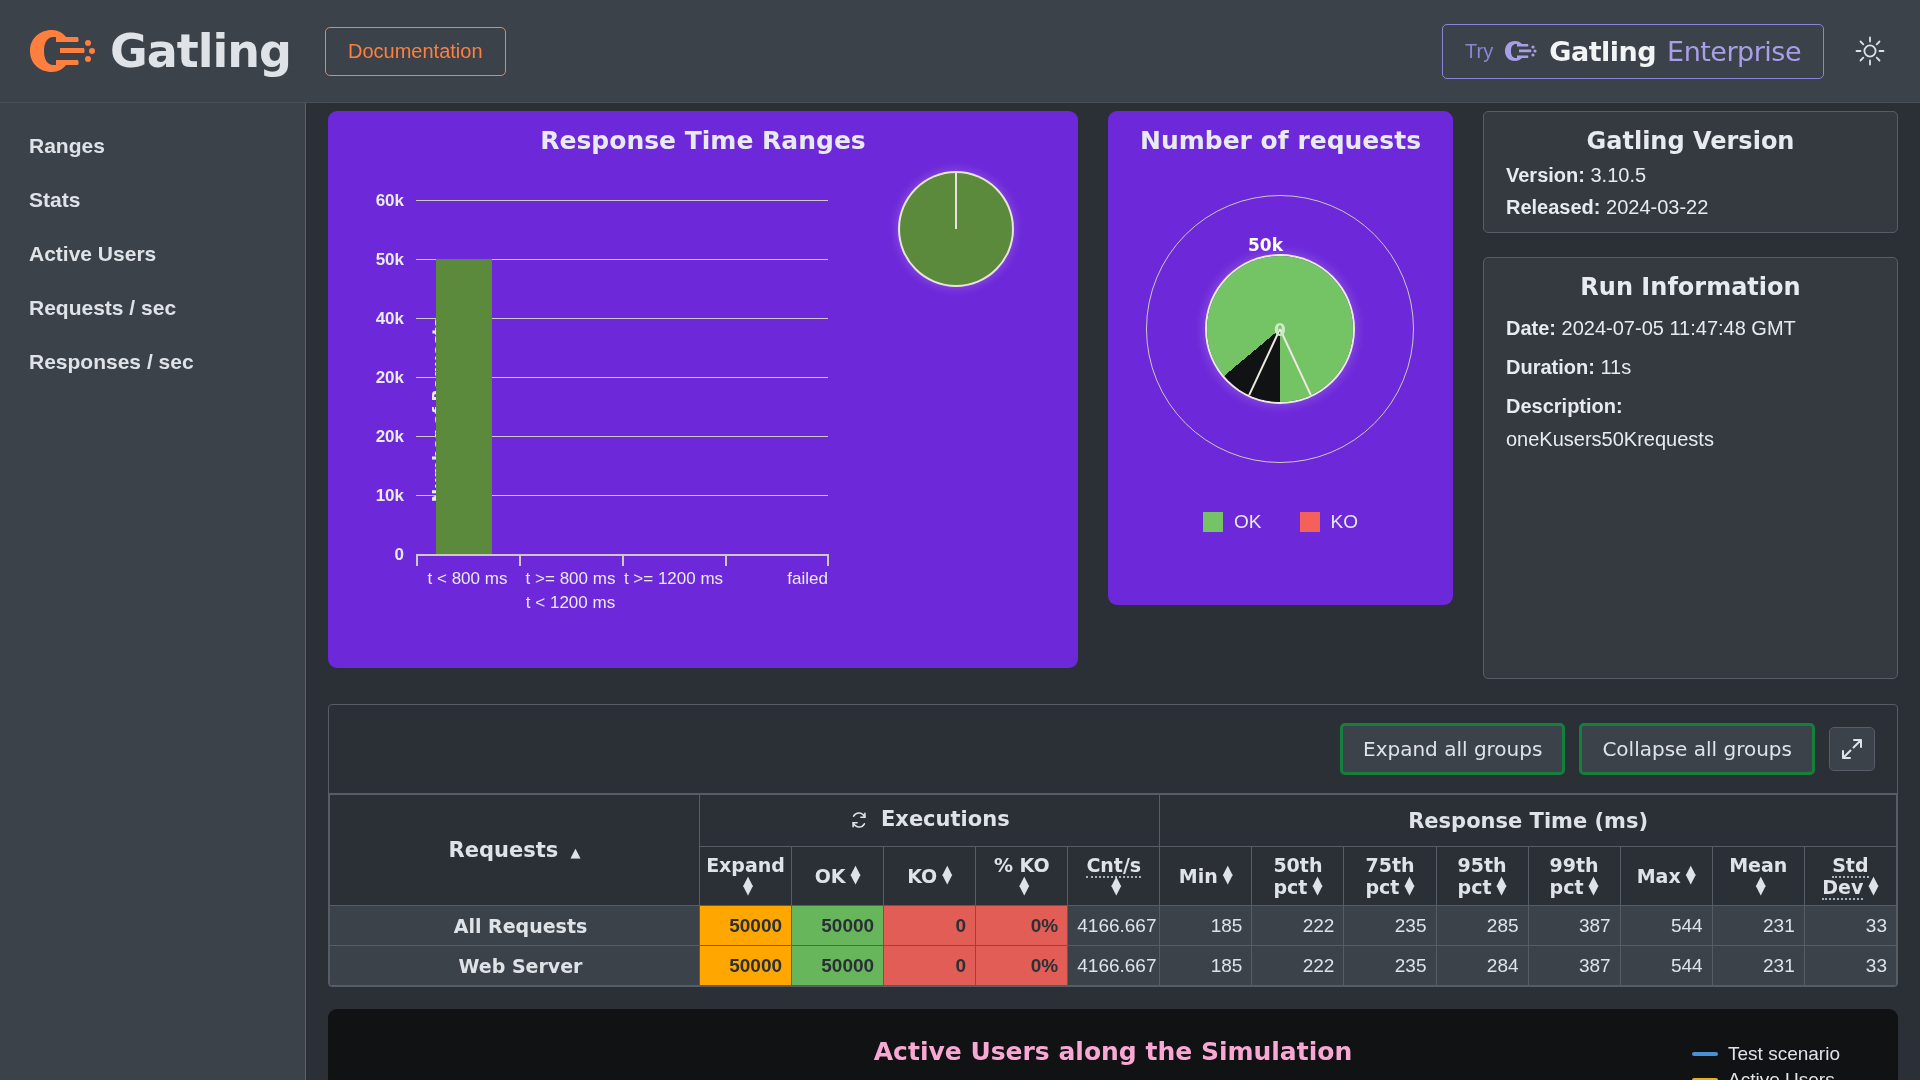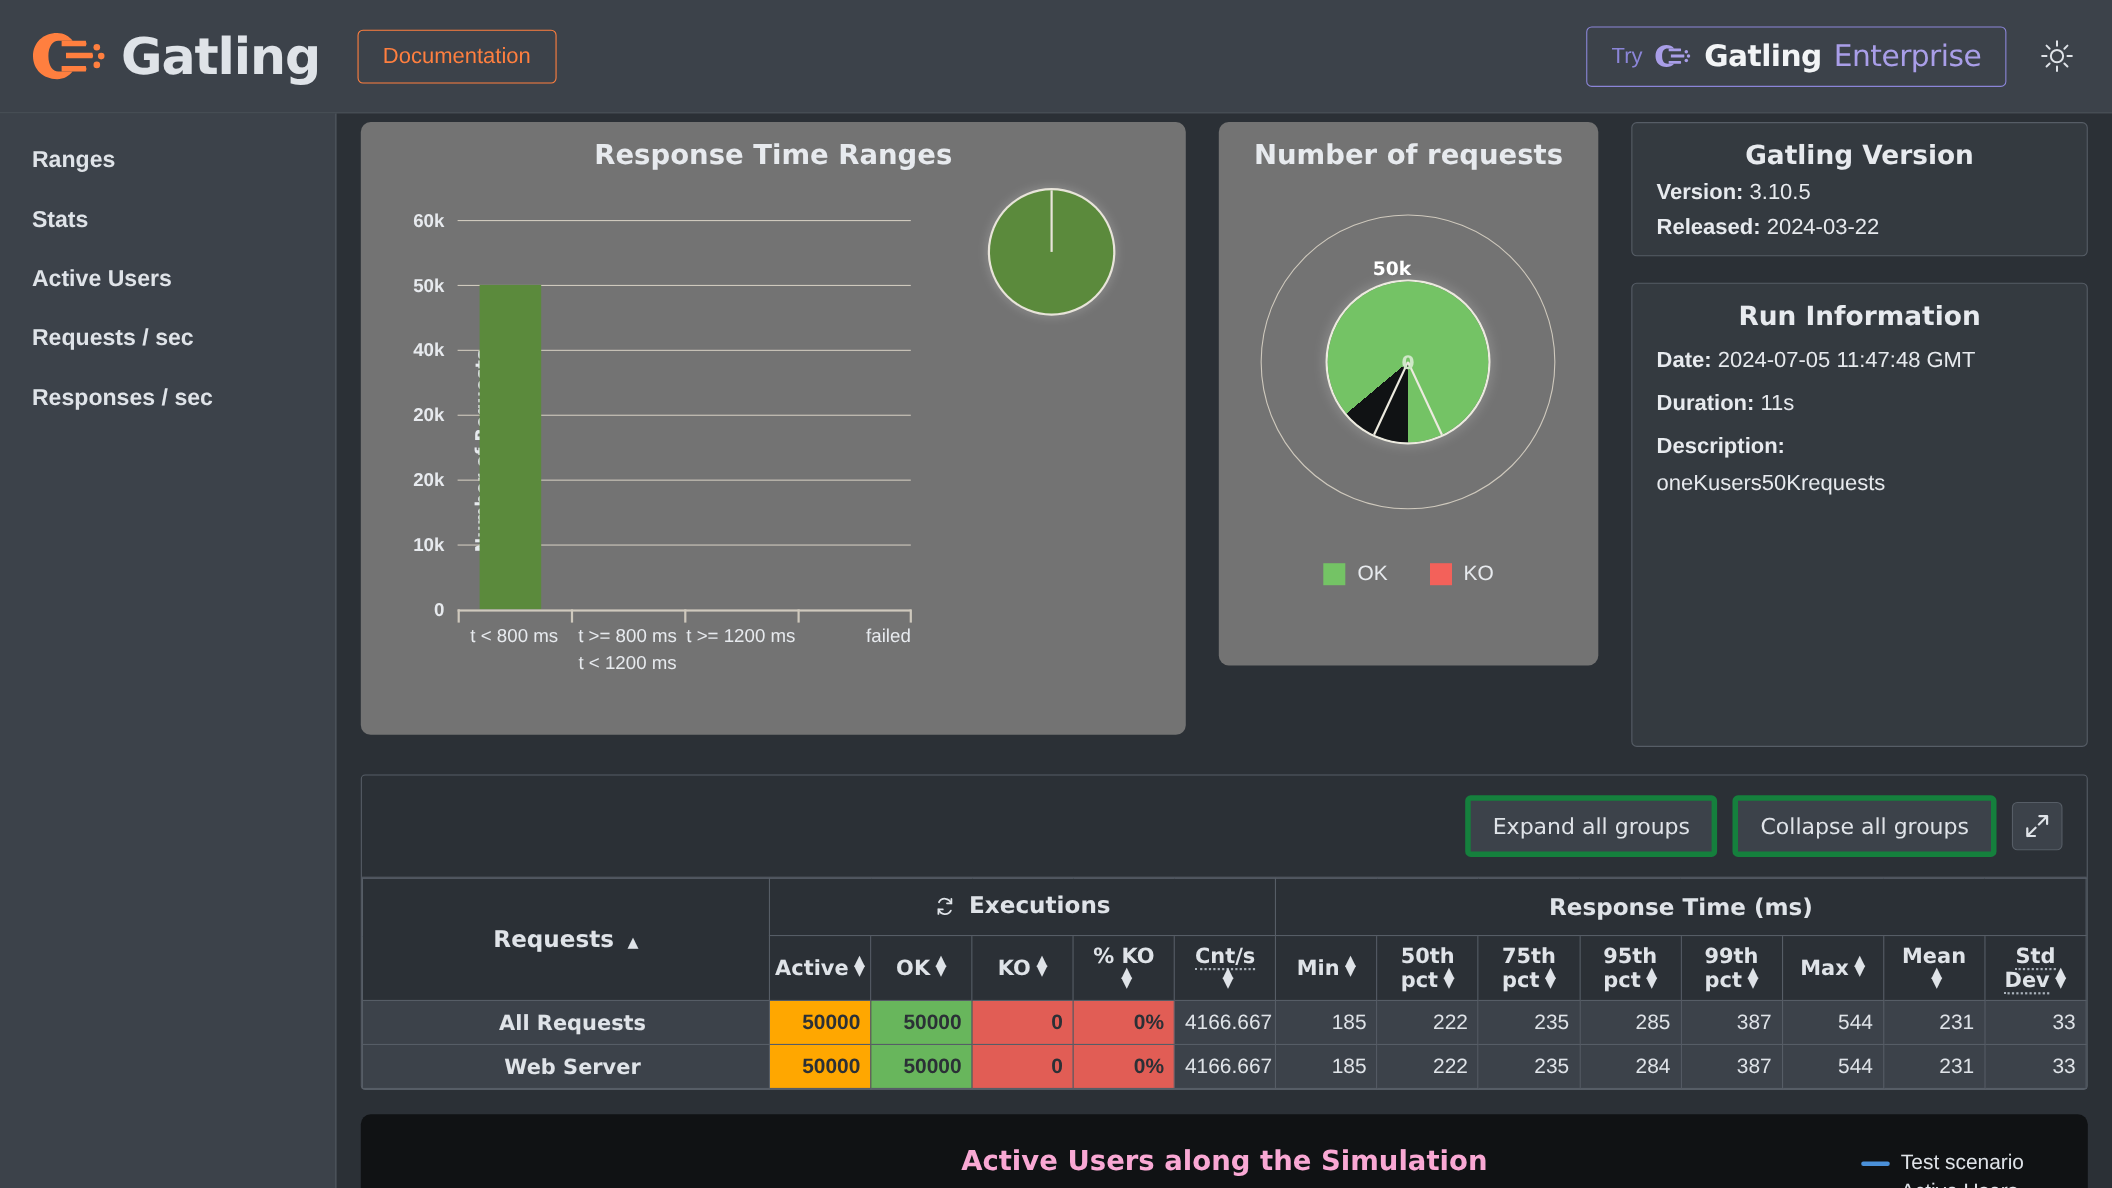--- a/index.html
+++ b/index.html
@@ -71,21 +71,21 @@
   #content {
     flex: 1 1 auto;
     background: #2b3036;
     padding: 0 22px;
     overflow: hidden;
   }
 
   
   #top-row { display: flex; gap: 30px; padding-top: 8px; height: 576px; }
   .panel-dark {
-    background: #737373;
+    background: #6d28d9;
     border-radius: 9px;
     position: relative;
   }
   .panel-grey {
     background: #343a40;
     border: 1px solid #565d66;
     border-radius: 5px;
   }
   #panel-ranges { width: 750px; flex: 0 0 750px; height: 557px; }
   #panel-requests { width: 345px; flex: 0 0 345px; height: 494px; }
@@ -148,21 +148,21 @@
       display: flex; justify-content: center; gap: 38px; align-items: center; }
   .lg-item { display: flex; align-items: center; gap: 11px; }
   .lg-sw { width: 20px; height: 20px; }
   .lg-tx { color: #e7eaee; font-size: 19px; }
 
   
   #stats-wrap { margin-top: 25px; border: 1px solid #565d66; border-radius: 4px;
       background: #2b3036; }
   #tbl-toolbar { display: flex; justify-content: flex-end; align-items: center;
       gap: 14px; padding: 18px 22px; border-bottom: 1px solid #565d66; }
-  .tb-btn { background: #3c424a; border: 5px solid #15803d; border-radius: 5px;
+  .tb-btn { background: #3c424a; border: 3px solid #15803d; border-radius: 5px;
       color: #dfe3e8; font-size: 20px; padding: 11px 20px; cursor: pointer;
       font-family: "DejaVu Sans", sans-serif; }
   #fullscreen-btn { background: #3c424a; border: 1px solid #565d66; border-radius: 5px;
       padding: 9px 10px; cursor: pointer; line-height: 0; }
   table { border-collapse: collapse; width: 100%; table-layout: fixed; }
   th, td { border: 1px solid #565d66; color: #dfe3e8; font-size: 19px; }
   thead th { background: #2b3036; font-weight: 700; text-align: center;
       font-family: "DejaVu Sans", sans-serif; padding: 7px 4px; }
   th.grp { font-size: 21px; padding: 12px 4px; }
   th.req-col { width: 370px; font-size: 21px; }
@@ -377,21 +377,21 @@
                 <svg width="18" height="18" viewBox="0 0 18 18" fill="none" stroke="#dfe3e8" stroke-width="1.6" stroke-linecap="round">
                   <path d="M14.6 6.2A6 6 0 0 0 3.6 5.2M3.4 11.8a6 6 0 0 0 11 1"></path>
                   <path d="M14.9 2.2v4h-4M3.1 15.8v-4h4"></path>
                 </svg>
               </span>
               <span>Executions</span>
             </th>
             <th class="grp" colspan="8">Response Time (ms)</th>
           </tr>
           <tr>
-            <th><span>Active</span><span class="sort-ar"><span>▲</span><span>▼</span></span></th>
+            <th><span>Expand</span><span class="sort-ar"><span>▲</span><span>▼</span></span></th>
             <th><span>OK</span><span class="sort-ar"><span>▲</span><span>▼</span></span></th>
             <th><span>KO</span><span class="sort-ar"><span>▲</span><span>▼</span></span></th>
             <th><span>% KO</span><br><span class="sort-ar"><span>▲</span><span>▼</span></span></th>
             <th><span class="dotted">Cnt/s</span><br><span class="sort-ar"><span>▲</span><span>▼</span></span></th>
             <th><span>Min</span><span class="sort-ar"><span>▲</span><span>▼</span></span></th>
             <th><span>50th pct</span><span class="sort-ar"><span>▲</span><span>▼</span></span></th>
             <th><span>75th pct</span><span class="sort-ar"><span>▲</span><span>▼</span></span></th>
             <th><span>95th pct</span><span class="sort-ar"><span>▲</span><span>▼</span></span></th>
             <th><span>99th pct</span><span class="sort-ar"><span>▲</span><span>▼</span></span></th>
             <th><span>Max</span><span class="sort-ar"><span>▲</span><span>▼</span></span></th>

